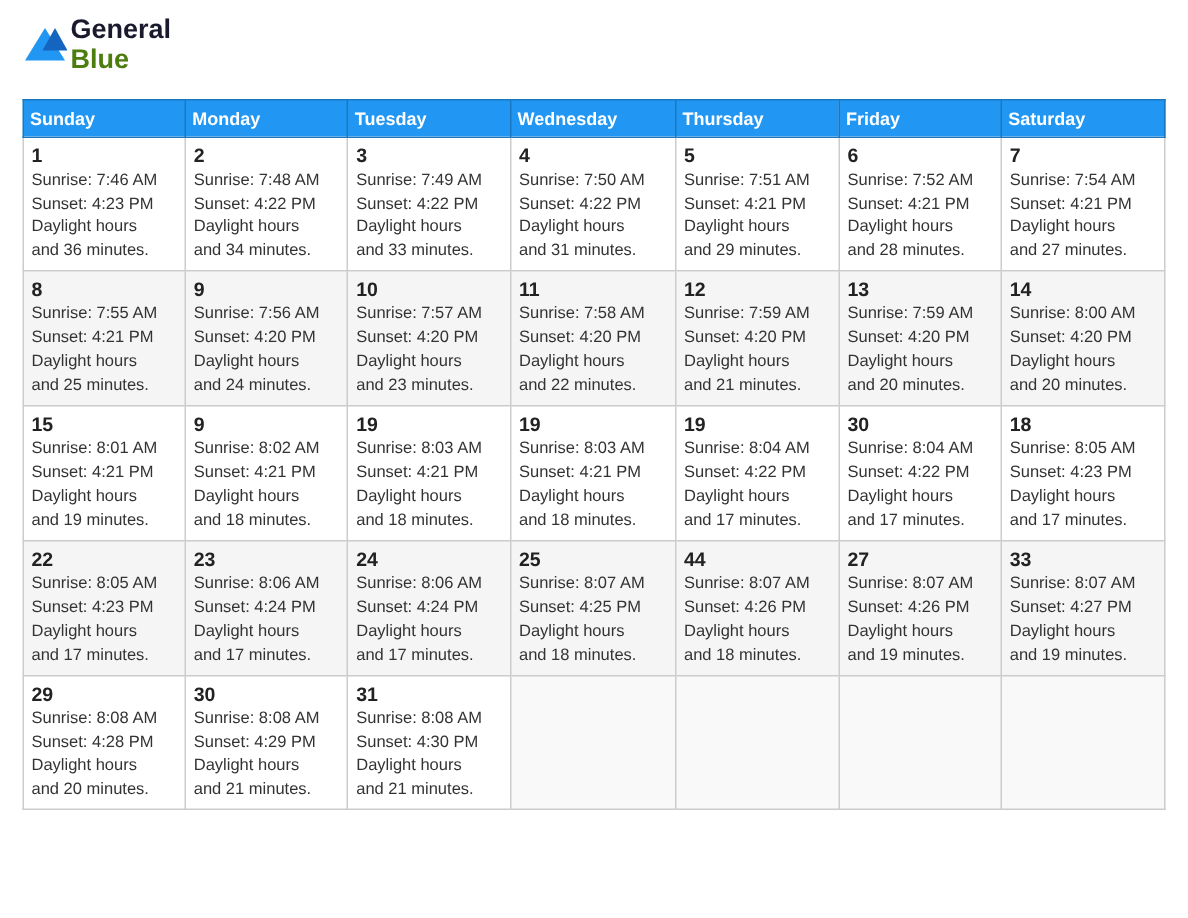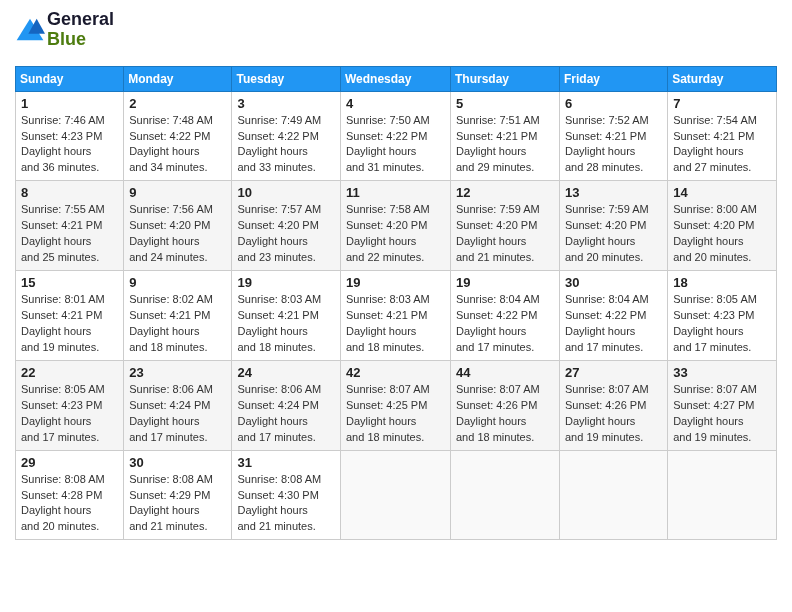--- a/index.html
+++ b/index.html
@@ -218,21 +218,21 @@
         </td>
         <td>
           <span class="day-num">23</span>
 <div class="day-info">Sunrise: 8:06 AM<br>Sunset: 4:24 PM<br>Daylight hours<br>and 17 minutes.</div>
         </td>
         <td>
           <span class="day-num">24</span>
 <div class="day-info">Sunrise: 8:06 AM<br>Sunset: 4:24 PM<br>Daylight hours<br>and 17 minutes.</div>
         </td>
         <td>
-          <span class="day-num">42</span>
+          <span class="day-num">25</span>
 <div class="day-info">Sunrise: 8:07 AM<br>Sunset: 4:25 PM<br>Daylight hours<br>and 18 minutes.</div>
         </td>
         <td>
           <span class="day-num">44</span>
 <div class="day-info">Sunrise: 8:07 AM<br>Sunset: 4:26 PM<br>Daylight hours<br>and 18 minutes.</div>
         </td>
         <td>
           <span class="day-num">27</span>
 <div class="day-info">Sunrise: 8:07 AM<br>Sunset: 4:26 PM<br>Daylight hours<br>and 19 minutes.</div>
         </td>

